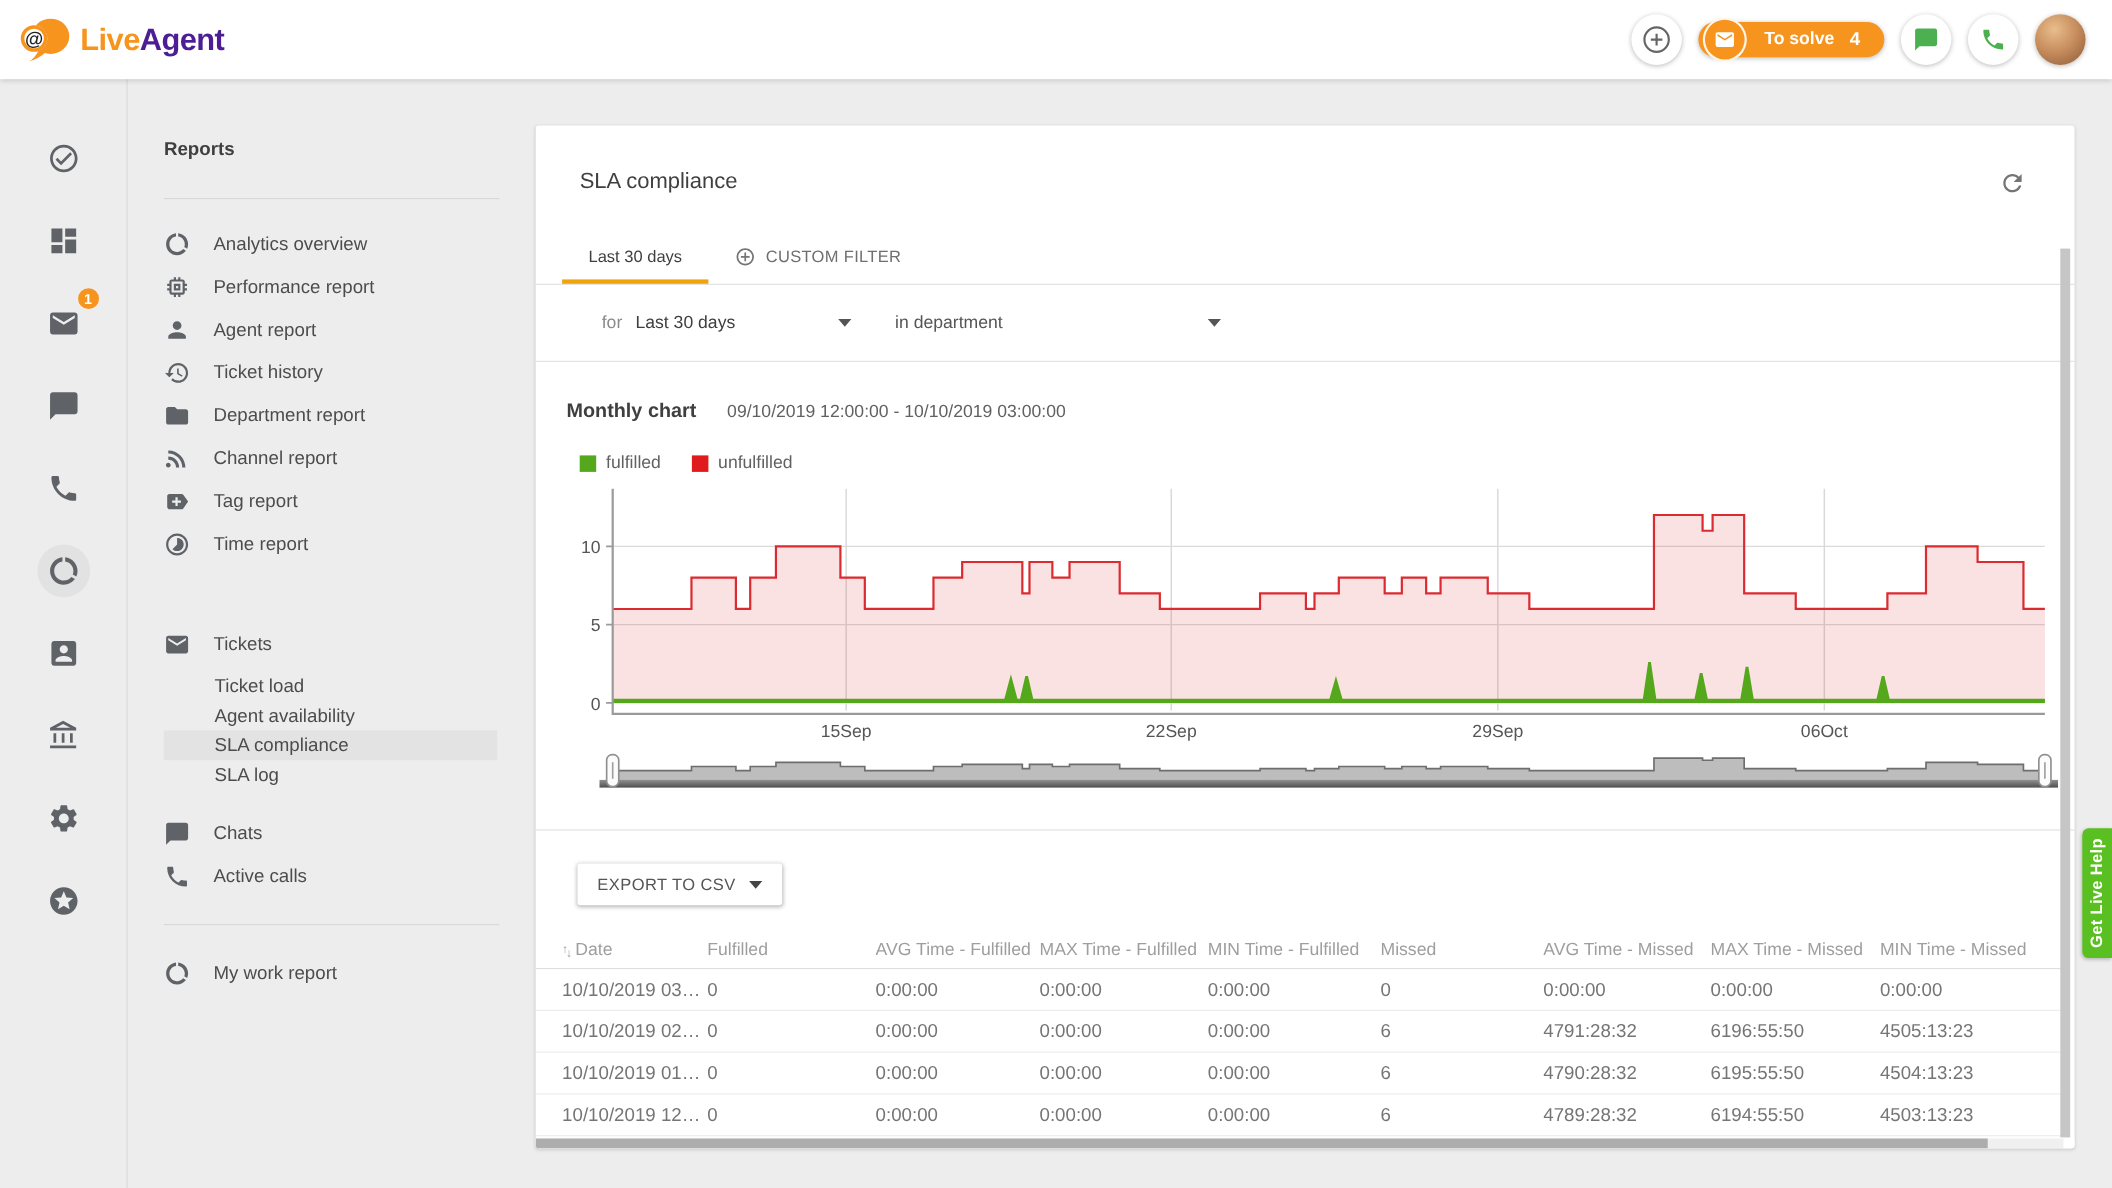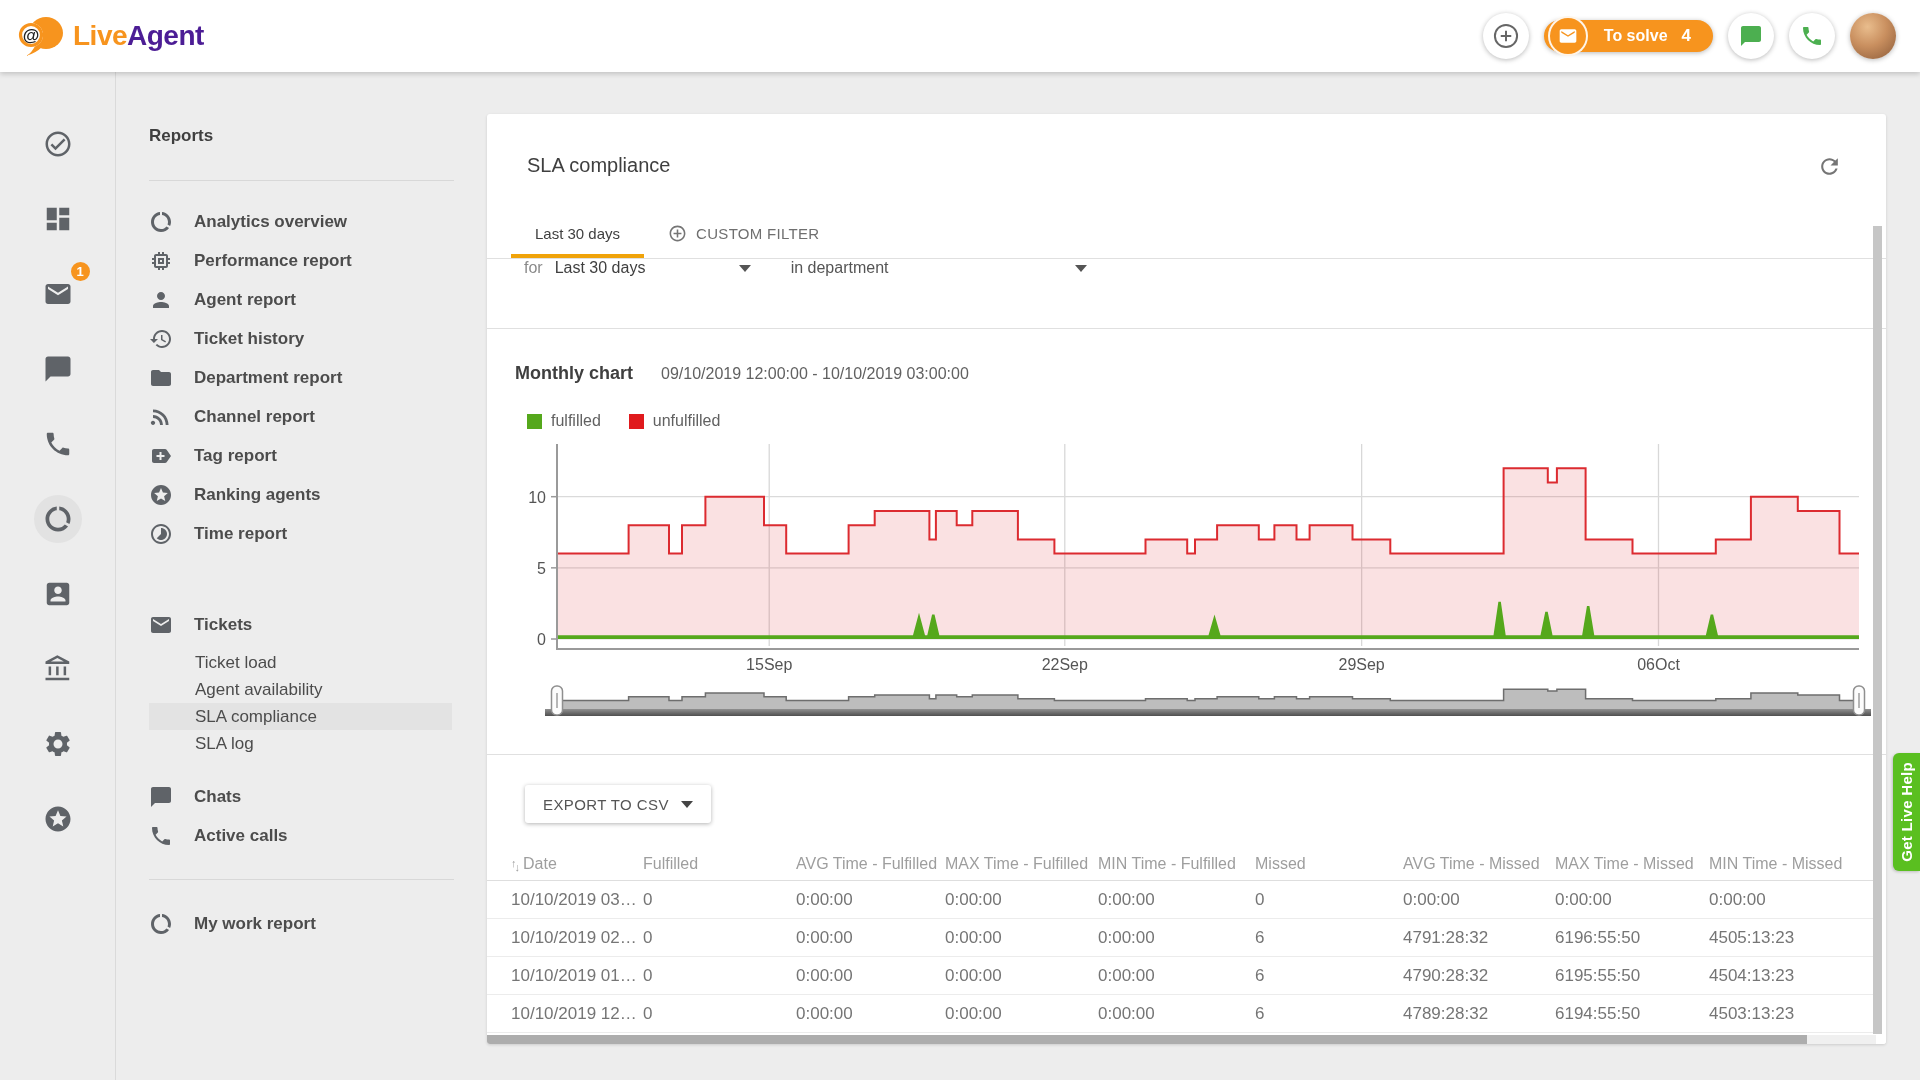--- a/index.html
+++ b/index.html
@@ -40,41 +40,41 @@
   .rail-item{width:48px;height:48px;border-radius:50%;display:flex;align-items:center;
     justify-content:center;position:relative;cursor:pointer;}
   .rail-item.active{background:#e2e2e2;}
   .rail-badge{position:absolute;top:-10px;right:-10px;min-width:23px;height:23px;
     border-radius:12px;background:var(--brand);color:#fff;font-size:13px;font-weight:bold;
     display:flex;align-items:center;justify-content:center;border:2px solid #ededed;}
 
   .nav{width:371px;flex:none;padding:54px 0 0 33px;}
   .nav-title{font-size:17px;font-weight:bold;color:#3f3f3f;}
   .nav-divider{width:305px;height:1px;background:#d8d8d8;margin:34px 0 21px 0;}
-  .nav-item{height:39px;display:flex;align-items:center;gap:21px;font-size:17px;color:#4c4c4c;cursor:pointer;font-weight:bold;}
+  .nav-item{height:39px;display:flex;align-items:center;gap:21px;font-size:17px;color:#4c4c4c;cursor:pointer;}
   .nav-item svg{flex:none;}
   .nav-children{margin:5px 0 20px 0;text-align:right;}
   .nav-sub{height:27px;display:flex;align-items:center;padding-left:46px;font-size:17px;
     color:#4c4c4c;width:303px;cursor:pointer;}
   .nav-sub.selected{background:#e3e3e3;}
 
   
   .main{flex:1;padding:42px 34px 0 0;position:relative;}
   .card{background:#fff;border-radius:3px;box-shadow:0 1px 3px rgba(0,0,0,0.14);
     height:930px;position:relative;overflow:hidden;}
   .card-header{padding:40px 44px 0 40px;display:flex;justify-content:space-between;align-items:flex-start;}
   .card-title{font-size:20px;color:#3f3f3f;}
   .refresh-btn{cursor:pointer;line-height:0;}
 
   .tabs{margin-top:28px;display:flex;border-bottom:1px solid #e0e0e0;padding-left:24px;}
   .tab{padding:17px 24px 15px;font-size:15px;color:#3f3f3f;position:relative;cursor:pointer;display:flex;align-items:center;gap:9px;}
   .tab.active::after{content:'';position:absolute;left:0;right:0;bottom:0;height:4px;background:var(--accent);}
   .tab.ghost{color:#6f6f6f;letter-spacing:0.3px;}
 
-  .filter-row{height:70px;border-bottom:1px solid #e0e0e0;display:flex;align-items:flex-start;padding-left:37px;}
+  .filter-row{height:70px;border-bottom:1px solid #e0e0e0;display:flex;align-items:center;padding-left:60px;}
   .filter-label{font-size:16px;color:#8a8a8a;margin-right:12px;}
   .sel{display:flex;align-items:center;justify-content:space-between;cursor:pointer;}
   .sel-1{width:196px;margin-right:40px;}
   .sel-2{width:296px;}
   .sel .val{font-size:16px;color:#3f3f3f;}
   .sel-2 .val{color:#555;}
   .caret{width:0;height:0;border-left:6px solid transparent;border-right:6px solid transparent;border-top:7px solid #555;}
 
   .chart-heading{margin:34px 0 0 28px;display:flex;align-items:baseline;gap:28px;}
   .chart-title{font-size:18px;font-weight:bold;color:#3f3f3f;}
@@ -257,26 +257,20 @@
               <path d="M6.18 17.82c0 1.2-.98 2.18-2.18 2.18S1.82 19.02 1.82 17.82 2.8 15.64 4 15.64s2.18.98 2.18 2.18zM4 4.44v2.83c7.03 0 12.73 5.7 12.73 12.73h2.83c0-8.59-6.97-15.56-15.56-15.56zm0 5.66v2.83c3.9 0 7.07 3.17 7.07 7.07h2.83c0-5.47-4.43-9.9-9.9-9.9z" fill="#5f6368"></path>
             </svg>
             <span>Channel report</span>
           </div>
           <div class="nav-item">
             <svg width="24" height="24" viewBox="0 0 24 24">
               <path d="M17.63 5.84C17.27 5.33 16.67 5 16 5H5c-1.1 0-2 .9-2 2v10c0 1.1.9 2 2 2h11c.67 0 1.27-.33 1.63-.84L22 12l-4.37-6.16z" fill="#5f6368"></path>
               <path d="M10.5 8h2v3h3v2h-3v3h-2v-3h-3v-2h3z" fill="#ededed"></path>
             </svg>
             <span>Tag report</span>
-          </div>
-          <div class="nav-item">
-            <svg width="24" height="24" viewBox="0 0 24 24">
-              <path d="M12 2C6.47 2 2 6.47 2 12s4.47 10 10 10 10-4.47 10-10S17.53 2 12 2zm4.24 16L12 15.45 7.77 18l1.12-4.81-3.73-3.23 4.92-.42L12 5l1.92 4.53 4.92.42-3.73 3.23L16.24 18z" fill="#5f6368"></path>
-            </svg>
-            <span>Ranking agents</span>
           </div>
           <div class="nav-item">
             <svg width="24" height="24" viewBox="0 0 24 24">
               <path d="M16.24 7.76C15.07 6.59 13.54 6 12 6v6l-4.24 4.24c2.34 2.34 6.14 2.34 8.49 0 2.34-2.34 2.34-6.14-.01-8.48zM12 2C6.48 2 2 6.48 2 12s4.48 10 10 10 10-4.48 10-10S17.52 2 12 2zm0 18c-4.42 0-8-3.58-8-8s3.58-8 8-8 8 3.58 8 8-3.58 8-8 8z" fill="#5f6368"></path>
             </svg>
             <span>Time report</span>
           </div>
         </div>
         <div class="nav-section" style="margin-top: 52px;">
           <div class="nav-item">

